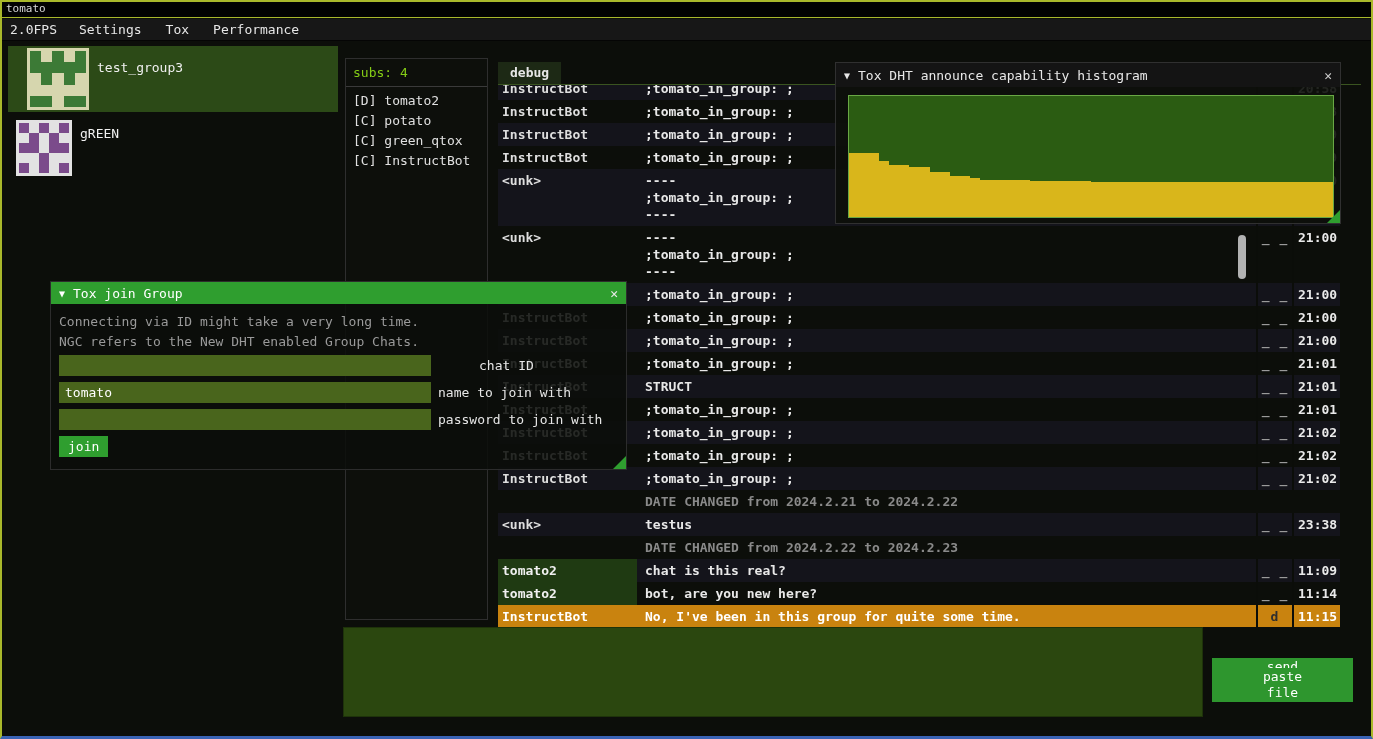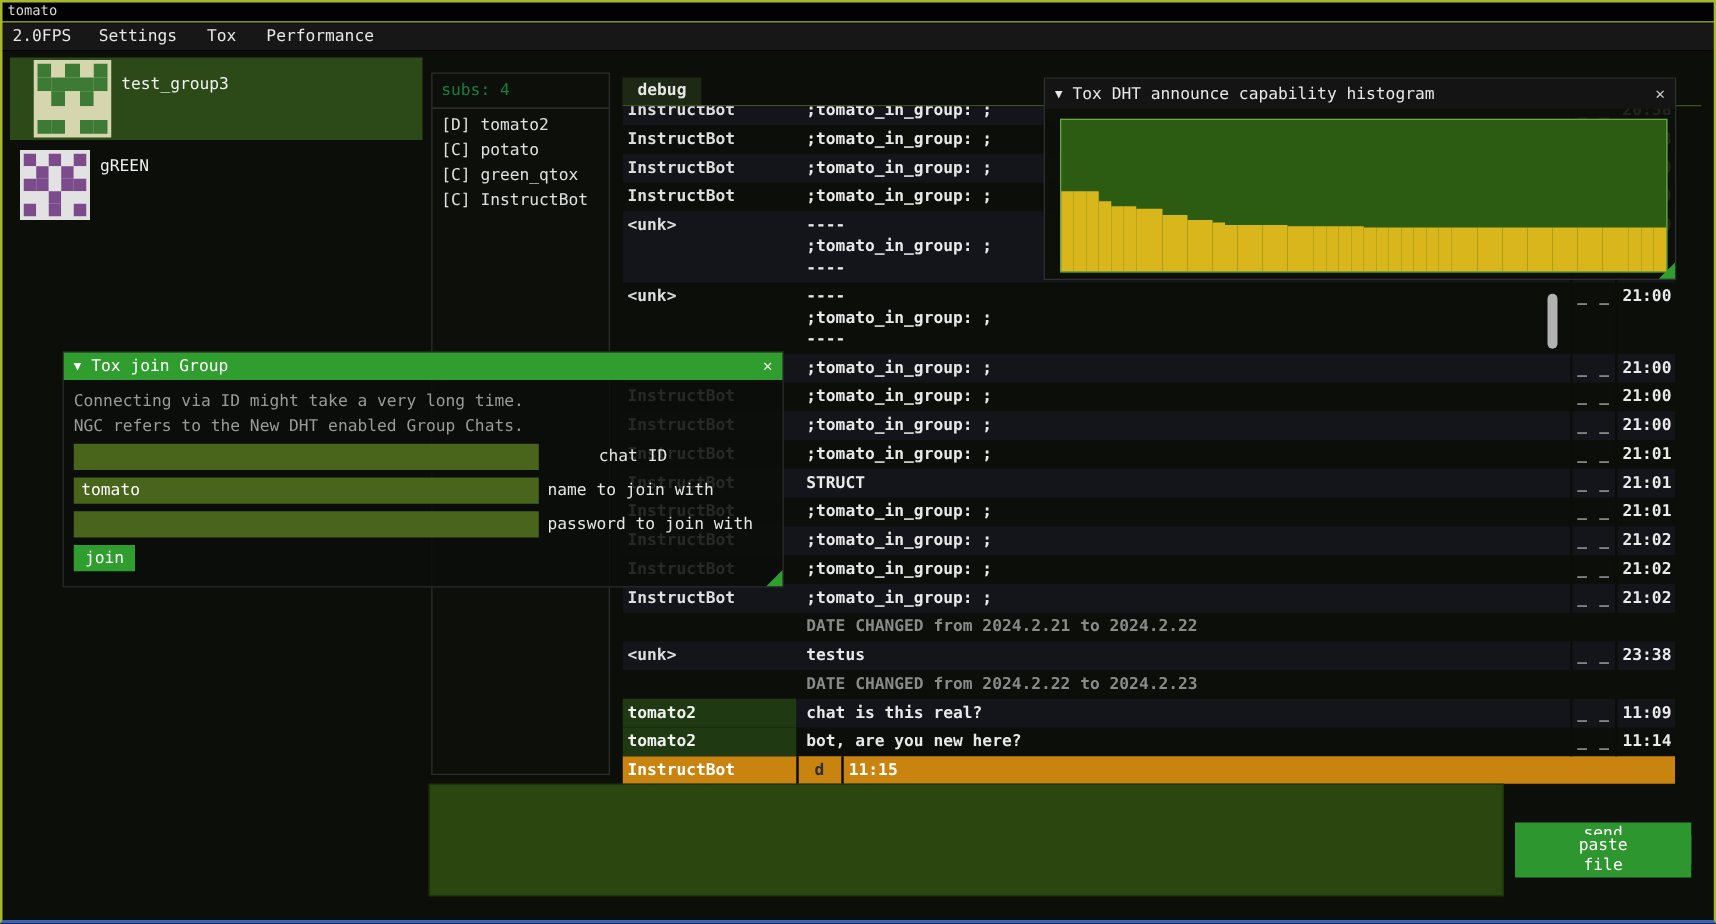--- a/index.html
+++ b/index.html
@@ -17,21 +17,21 @@
   .group-row{display:flex;padding:2px;min-height:64px;}
   .group-row.selected{background:#2c4a17;padding-left:19px;}
   .group-row .label{margin-left:8px;margin-top:12px;color:#f0f0f0;}
   .avatar{display:grid;grid-template-columns:repeat(5,1fr);grid-template-rows:repeat(5,1fr);width:62px;height:62px;padding:3px;flex:none;}
   .group-row:nth-child(2){margin-top:4px;}
   .group-row:nth-child(2) .avatar{width:56px;height:56px;margin-left:6px;margin-top:2px;}
   .group-row:nth-child(2) .label{margin-top:8px;}
 
   
   .subs-panel{position:absolute;left:345px;top:58px;width:143px;height:562px;background:#0d0f0b;border:1px solid #2e2e2e;}
-  .subs-header{padding:6px 7px 4px 7px;color:#15803d;}
+  .subs-header{padding:6px 7px 4px 7px;color:#84cc16;}
   .subs-sep{height:1px;background:#3a3a3a;margin:2px 0 4px 0;}
   .member-item{height:20px;line-height:20px;padding-left:7px;color:#e0e0e0;white-space:nowrap;}
 
   
   .chat-panel{position:absolute;left:498px;top:62px;width:863px;height:565px;font-weight:bold;}
   .tabbar{height:23px;border-bottom:1px solid #3a5420;}
   .tab{display:inline-block;height:22px;line-height:22px;padding:0 12px;background:#1d2915;color:#e6e6e6;}
   .rows-clip{position:absolute;left:0;right:0;top:23px;bottom:0;overflow:hidden;}
   .rows{margin-top:-8px;}
   .chat-row{display:flex;min-height:23px;line-height:17px;margin-right:21px;}
@@ -294,20 +294,21 @@
             <div class="col-time">11:09</div>
           </div>
           <div class="chat-row self">
             <div class="col-name">tomato2</div>
             <div class="col-msg">bot, are you new here?</div>
             <div class="col-status">_ _</div>
             <div class="col-time">11:14</div>
           </div>
           <div class="chat-row highlight">
             <div class="col-name">InstructBot</div>
+            <div class="col-msg">No, I've been in this group for quite some time.</div>
             <div class="col-status">d</div>
             <div class="col-time">11:15</div>
           </div>
         </div>
     </div>
     <div class="chat-scroll-thumb"></div>
   </div>
 
   <textarea class="compose" style=""></textarea>
   <div class="btn send">send

